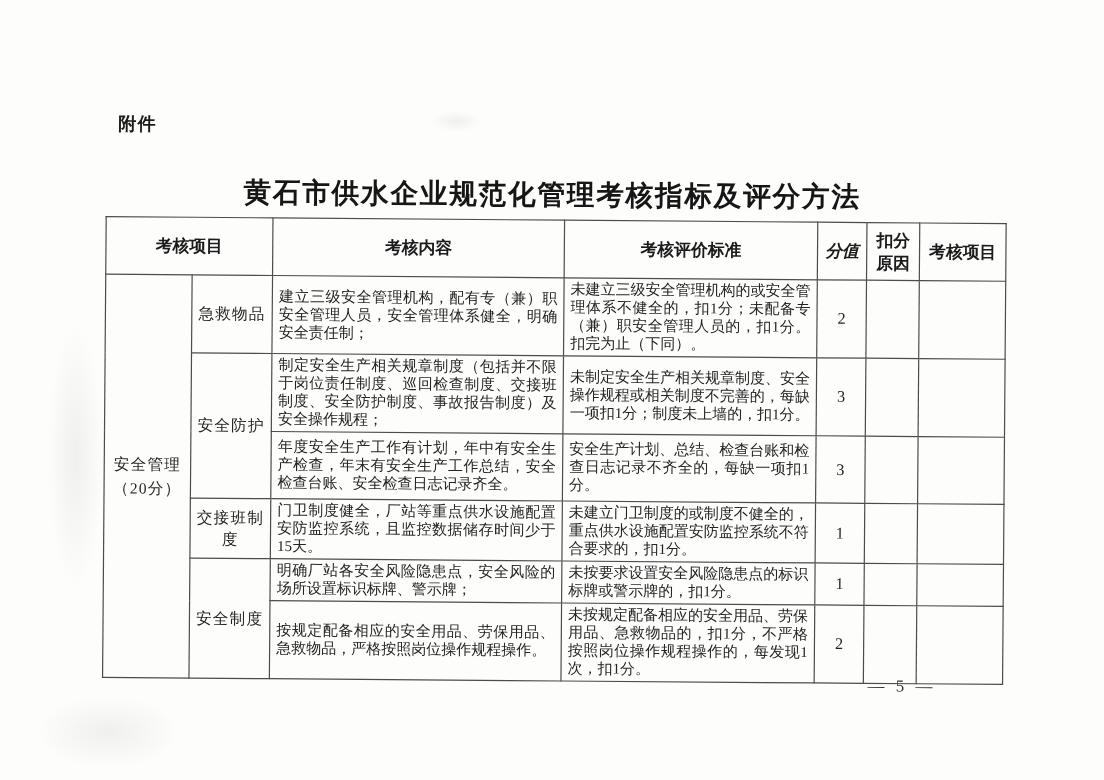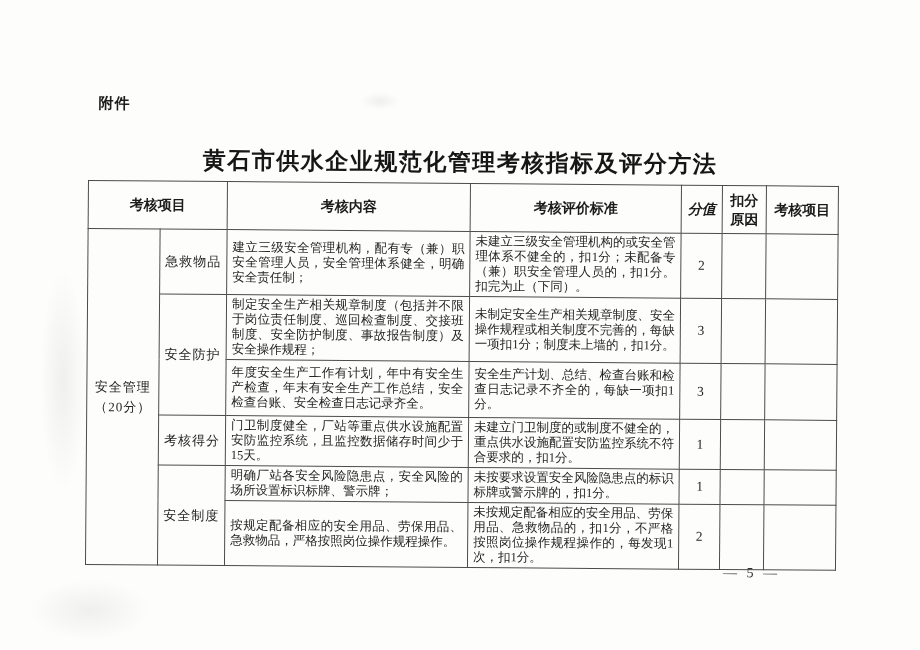--- a/index.html
+++ b/index.html
@@ -178,21 +178,21 @@
 
         <tr class="r3">
           <td class="txt">年度安全生产工作有计划，年中有安全生产检查，年末有安全生产工作总结，安全检查台账、安全检查日志记录齐全。</td>
           <td class="txt">安全生产计划、总结、检查台账和检查日志记录不齐全的，每缺一项扣1分。</td>
           <td class="num">3</td>
           <td class="num"></td>
           <td class="txt"></td>
         </tr>
 
         <tr class="r4">
-          <td class="sub">考核得分</td>
+          <td class="sub">交接班制度</td>
           <td class="txt">门卫制度健全，厂站等重点供水设施配置安防监控系统，且监控数据储存时间少于15天。</td>
           <td class="txt">未建立门卫制度的或制度不健全的，重点供水设施配置安防监控系统不符合要求的，扣1分。</td>
           <td class="num">1</td>
           <td class="num"></td>
           <td class="txt"></td>
         </tr>
 
         <tr class="r5">
           <td rowspan="2" class="sub">安全制度</td>
           <td class="txt">明确厂站各安全风险隐患点，安全风险的场所设置标识标牌、警示牌；</td>

